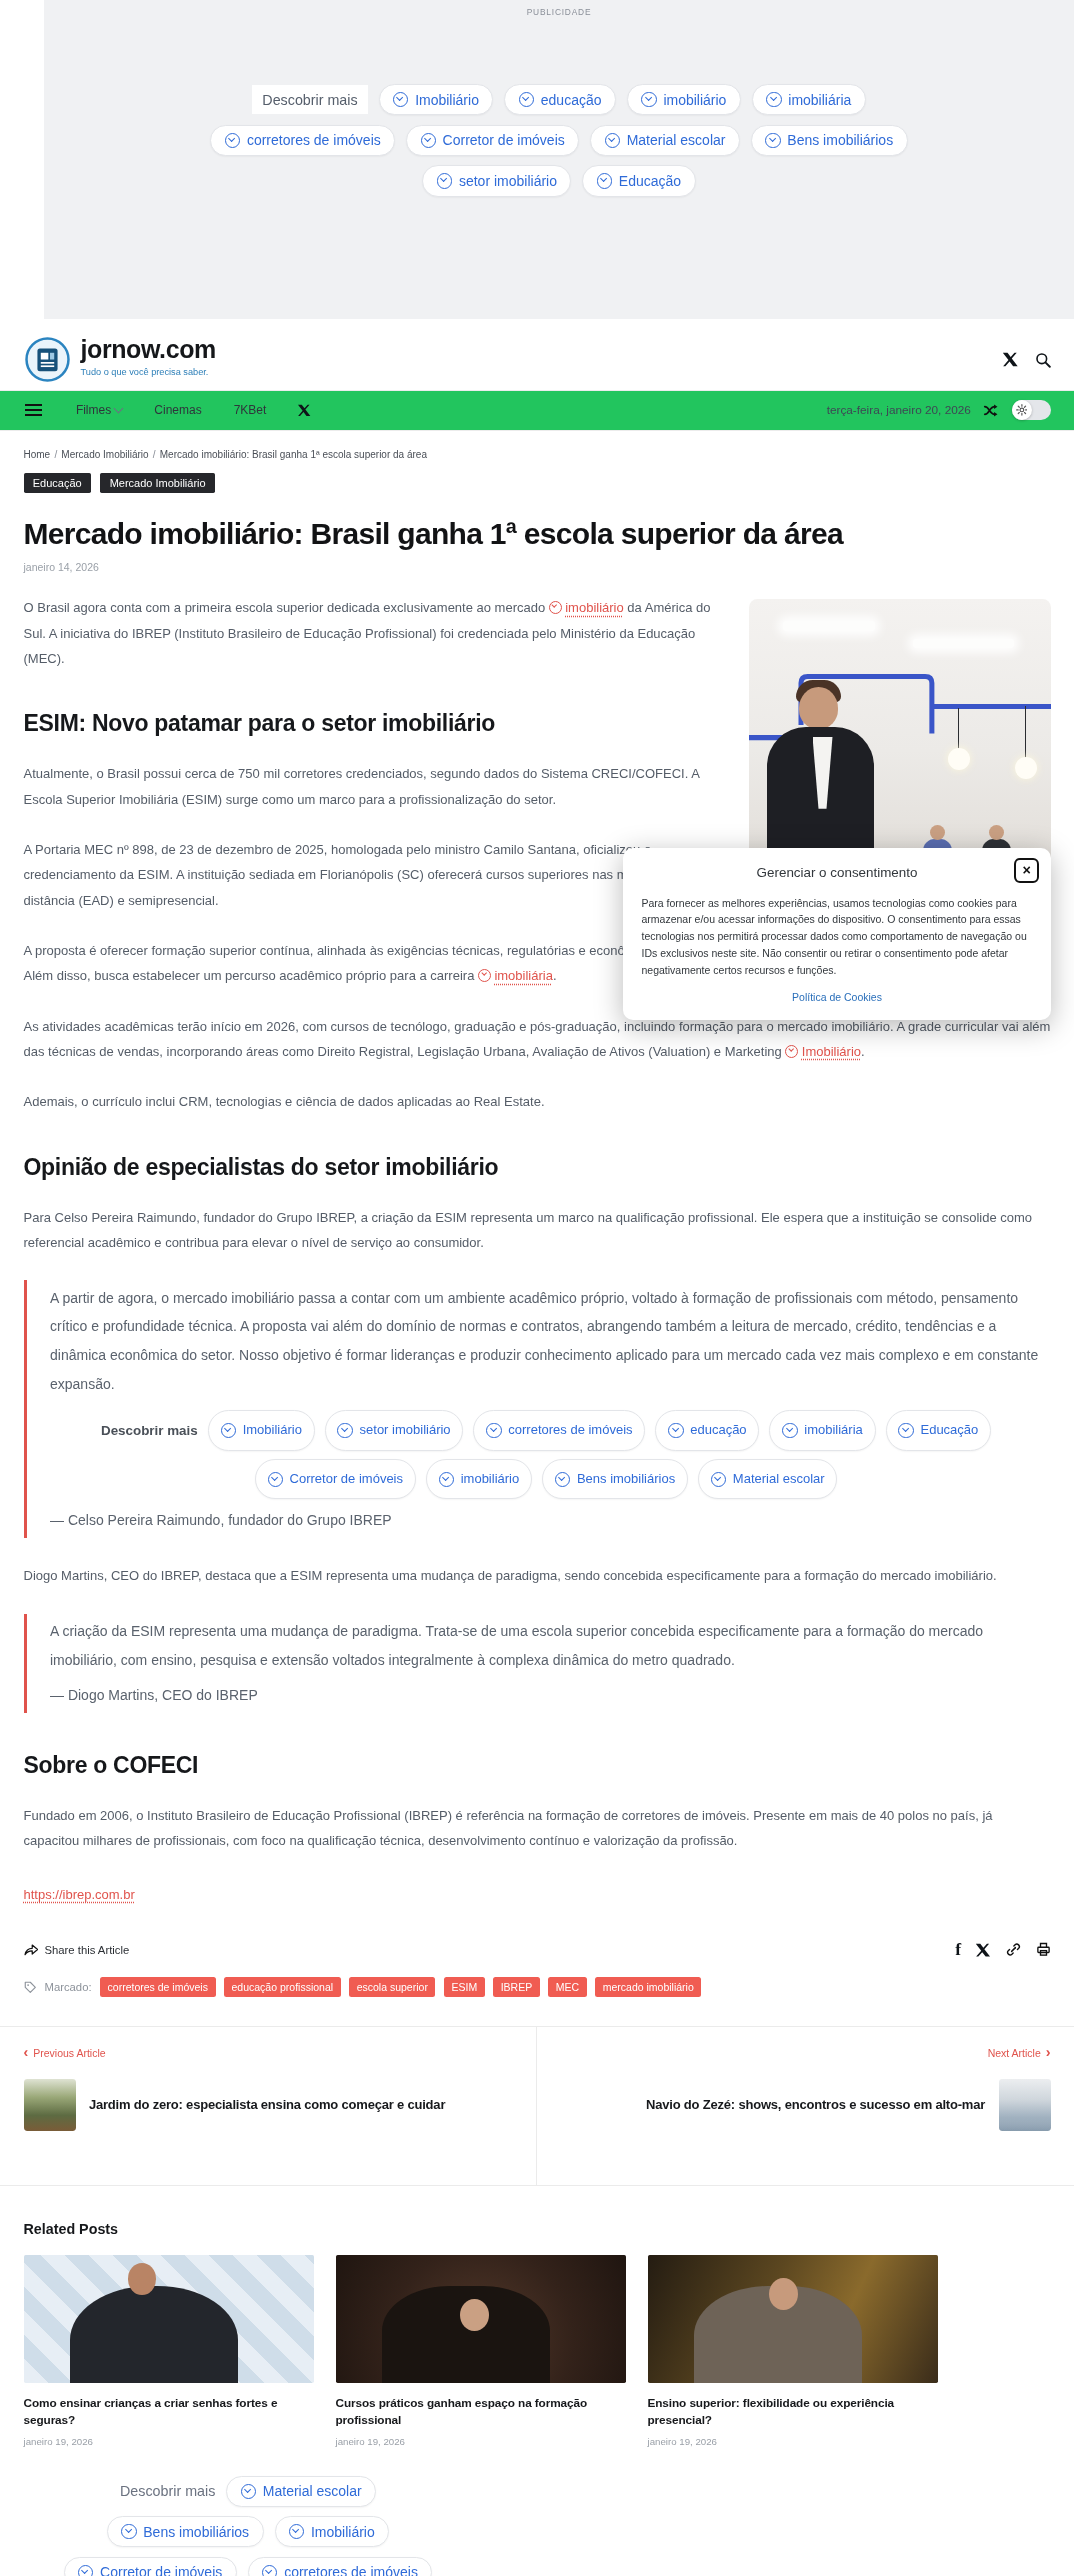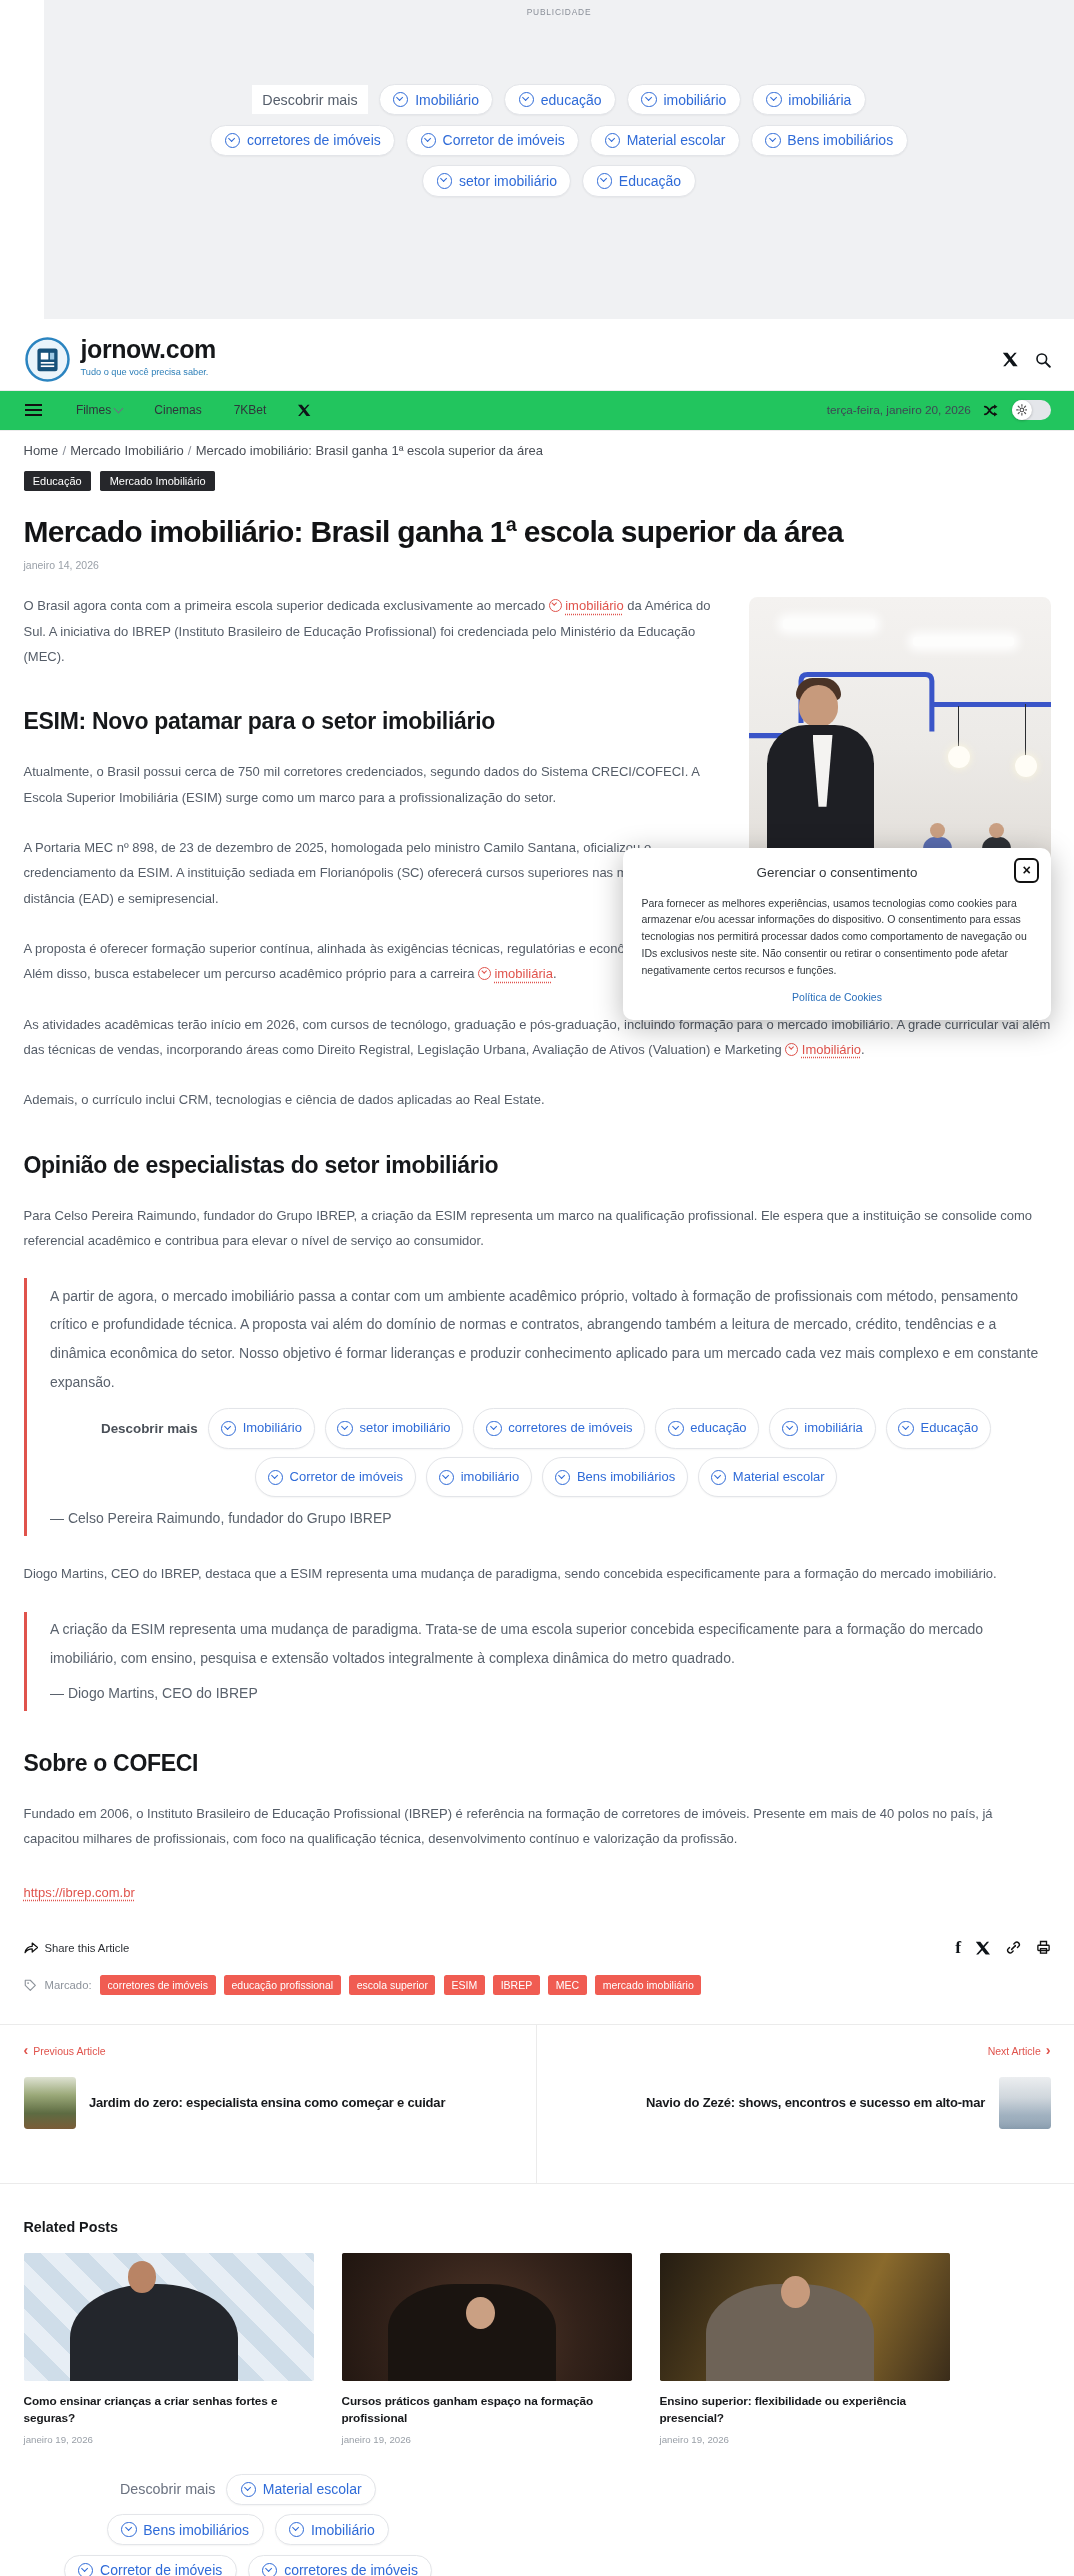--- a/index.html
+++ b/index.html
@@ -36,21 +36,21 @@
   .burger::before{top:-5px;} .burger::after{top:5px;}
   .nav-item{display:flex;align-items:center;gap:4.2px;cursor:pointer;}
   .chev-down{width:5.9px;height:5.9px;border-right:1.3px solid #6b7280;border-bottom:1.3px solid #6b7280;transform:rotate(45deg);margin-top:-3.4px;}
   .nav-right{margin-left:auto;display:flex;align-items:center;gap:11.8px;color:#3e4754;font-size:11.8px;}
   .toggle{width:39px;height:20px;background:#e4e6ea;border-radius:10px;position:relative;cursor:pointer;}
   .knob{width:20px;height:20px;border-radius:50%;background:#fff;box-shadow:0 0.8px 2.5px rgba(0,0,0,.25);position:absolute;left:0;top:0;
         display:flex;align-items:center;justify-content:center;}
 
   
   .content{padding:0 23.5px;}
-  .breadcrumb{margin-top:12px;font-size:13px;color:#4a4f57;}
+  .breadcrumb{margin-top:18px;font-size:10px;color:#4a4f57;}
   .breadcrumb a{color:#4a4f57;text-decoration:none;cursor:pointer;}
   .bc-sep{margin:0 4.2px;color:#8a8f98;}
   .badges{margin-top:13.4px;}
   .cat-badge{background:#26272b;color:#fff;font-size:11px;padding:4.2px 9.2px;display:inline-block;margin-right:5.9px;border-radius:1.7px;cursor:pointer;}
   h1.post-title{font-size:30px;font-weight:800;letter-spacing:-0.7px;color:#121315;margin:23.5px 0 10px;line-height:1.15;}
   .post-date{font-size:10.5px;color:#9aa0a8;}
   .article-body{margin-top:22px;font-size:13px;line-height:1.95;color:#555d68;}
   .article-body p{margin:0 0 25px;}
   h2.sec{font-size:23px;font-weight:800;color:#16181b;margin:30px 0 15px;letter-spacing:-0.3px;}
   .red-link{color:#e0534c;text-decoration:underline;text-decoration-style:dotted;text-underline-offset:2.5px;cursor:pointer;}
@@ -100,21 +100,21 @@
   .pn-item{display:flex;gap:13.4px;margin-top:20px;align-items:center;cursor:pointer;}
   .pn-col.right .pn-item{flex-direction:row-reverse;text-align:right;}
   .pn-thumb{width:52px;height:52px;border-radius:3.4px;flex:none;}
   .pn-thumb.garden{background:linear-gradient(180deg,#dfe3d3 0%,#9aa878 35%,#5d6b42 70%,#7a5c38 100%);}
   .pn-thumb.ship{background:linear-gradient(180deg,#eceef0 0%,#cfd6dc 40%,#9fb0bf 75%,#5c708229 100%),linear-gradient(180deg,#e9ebee,#8fa3b5);}
   .pn-title{font-weight:800;font-size:13px;color:#17191c;letter-spacing:-0.2px;line-height:1.4;}
 
   
   .related{padding:35px 23.5px 8.4px;}
   .related-heading{font-size:14.3px;font-weight:800;color:#16181b;margin:0 0 18.5px;}
-  .related-grid{display:flex;gap:28px;}
+  .related-grid{display:flex;gap:22px;}
   .rcard{width:290px;cursor:pointer;}
   .rimg{width:100%;height:128px;position:relative;overflow:hidden;border-radius:1.7px;}
   .rimg .person-dark{position:absolute;left:16%;bottom:-12%;width:58%;height:88%;background:#23262c;border-radius:48% 48% 0 0;}
   .rimg .face{position:absolute;width:28.5px;height:32px;border-radius:50%;background:#b98465;}
   .ri1{background-color:#cfdde9;background-image:repeating-linear-gradient(45deg,#e7eef5 0 17px,#cfdde9 17px 34px),repeating-linear-gradient(-45deg,#dbe7f0 0 17px,rgba(0,0,0,0) 17px 34px);}
   .ri1 .face{left:36%;top:6%;}
   .ri2{background:radial-gradient(circle at 50% 65%,#54392a 0%,#33221a 55%,#1f1510 100%);}
   .ri2 .person-dark{background:#1a1410;border-radius:40% 40% 0 0;}
   .ri2 .face{left:43%;top:34%;background:#caa083;}
   .ri3{background:linear-gradient(115deg,#241c12 0%,#5c4720 40%,#8a6a2c 65%,#3a2c1a 100%);}

